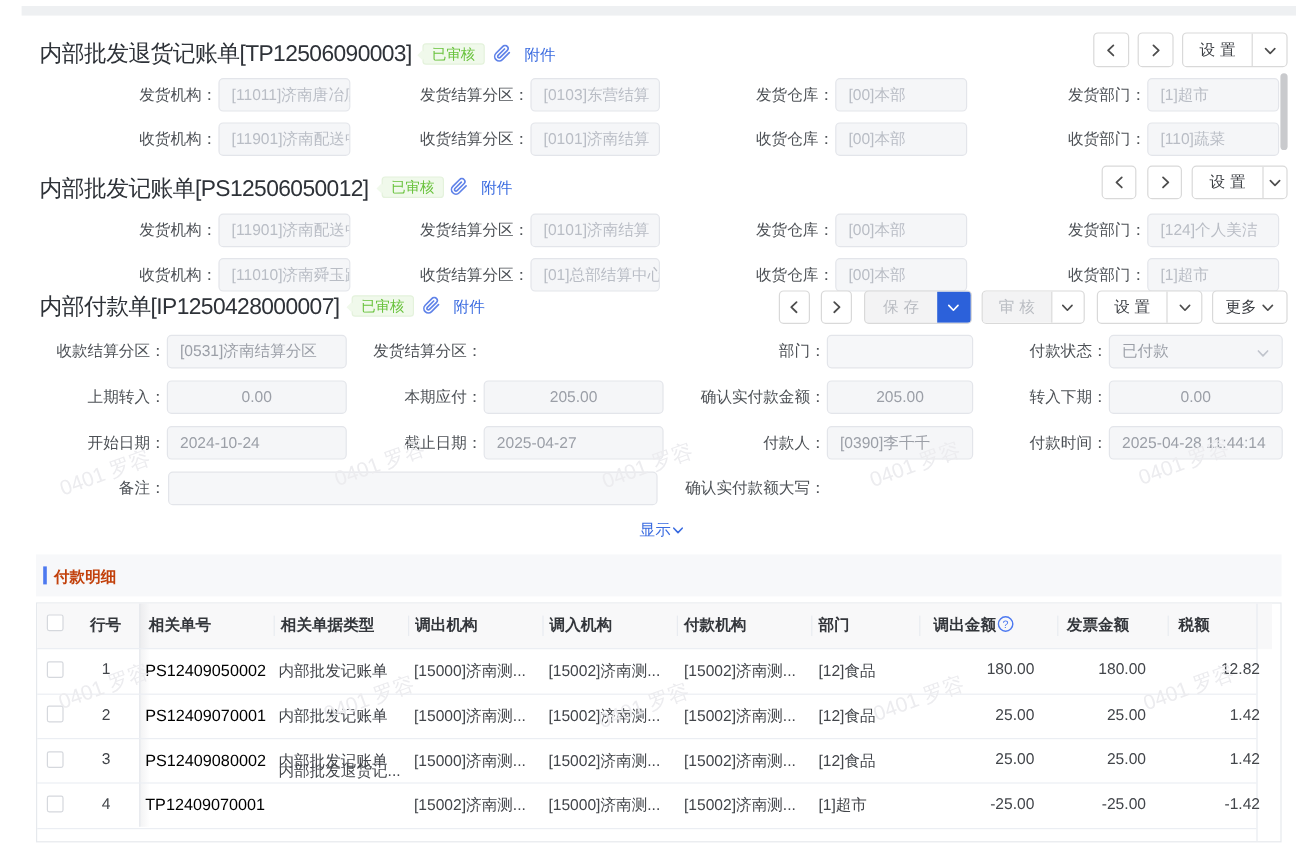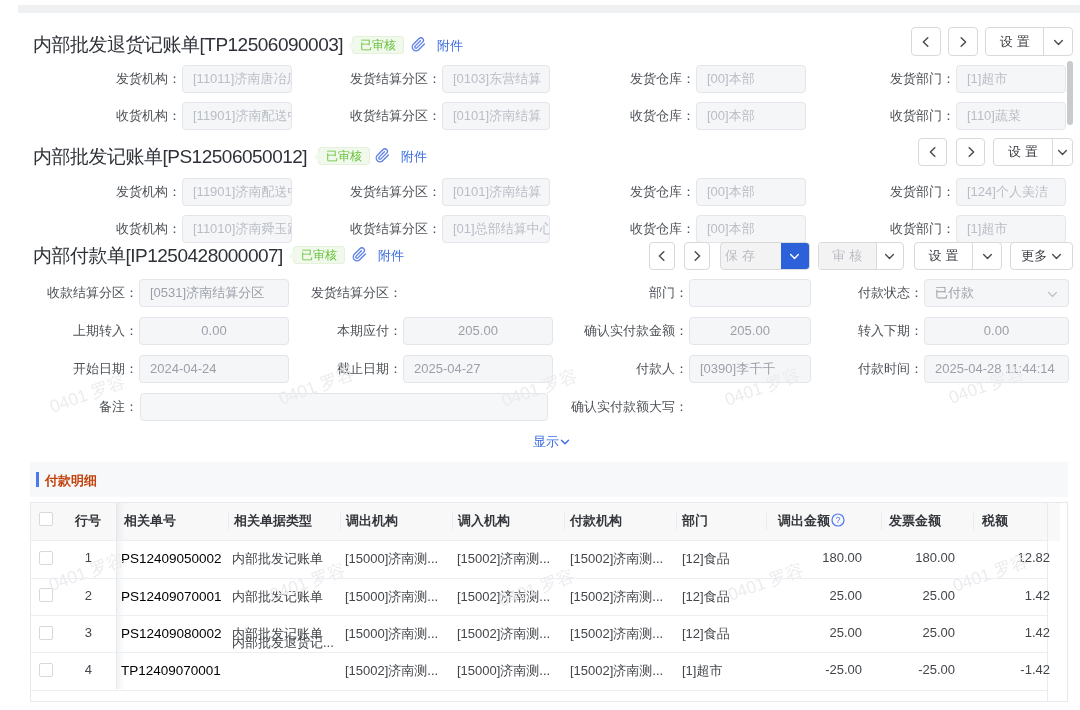--- a/index.html
+++ b/index.html
@@ -158,21 +158,21 @@
       <svg width="12" height="12" viewBox="0 0 12 12" fill="none" stroke="#4d4d4d" stroke-width="1.5" stroke-linecap="round" stroke-linejoin="round">
         <polyline points="7.8,1.8 3.4,6 7.8,10.2"></polyline>
       </svg>
     </div>
   <div class="btn" style="left:684px; top:242px; width:26px; height:28px;">
       <svg width="12" height="12" viewBox="0 0 12 12" fill="none" stroke="#4d4d4d" stroke-width="1.5" stroke-linecap="round" stroke-linejoin="round">
         <polyline points="4.2,1.8 8.6,6 4.2,10.2"></polyline>
       </svg>
     </div>
   <div class="btn dis" style="left:720px; top:242px; width:90px; height:28px; justify-content:flex-start; overflow:hidden;">
-    <span style="width:61px; text-align:left; letter-spacing:4px; text-indent:4px;">保存</span>
+    <span style="width:61px; text-align:center; letter-spacing:4px; text-indent:4px;">保存</span>
     <span style="width:29px; text-align:center; background:#2c61da; color:#fff; height:100%; line-height:26px;"><svg width="11" height="11" viewBox="0 0 12 12" fill="none" stroke="#ffffff" stroke-width="1.5" stroke-linecap="round" stroke-linejoin="round" style="vertical-align:middle;">
           <polyline points="1.8,3.8 6,8.2 10.2,3.8"></polyline>
         </svg></span>
   </div>
   <div class="btn" style="left:818px; top:242px; width:86px; height:28px; justify-content:flex-start; overflow:hidden;">
     <span style="width:58px; text-align:center; letter-spacing:4px; text-indent:4px; background:#f3f3f4; color:#b9bcc2; height:100%; line-height:26px;">审核</span>
     <span style="width:28px; text-align:center; border-left:1px solid #d9d9d9; height:100%; line-height:26px;"><svg width="11" height="11" viewBox="0 0 12 12" fill="none" stroke="#4d4d4d" stroke-width="1.5" stroke-linecap="round" stroke-linejoin="round" style="vertical-align:middle;">
           <polyline points="1.8,3.8 6,8.2 10.2,3.8"></polyline>
         </svg></span>
   </div>
@@ -199,21 +199,21 @@
   <div class="lbl" style="left:5px; width:133px; top:317px;">上期转入：</div>
   <div class="inp dk num" style="left:139px; top:317px; width:150px;">0.00</div>
   <div class="lbl" style="left:285px; width:117px; top:317px;">本期应付：</div>
   <div class="inp dk num" style="left:403px; top:317px; width:150px;">205.00</div>
   <div class="lbl" style="left:565px; width:123px; top:317px;">确认实付款金额：</div>
   <div class="inp dk num" style="left:689px; top:317px; width:122px;">205.00</div>
   <div class="lbl" style="left:795px; width:128px; top:317px;">转入下期：</div>
   <div class="inp dk num" style="left:924px; top:317px; width:145px;">0.00</div>
 
   <div class="lbl" style="left:5px; width:133px; top:355px;">开始日期：</div>
-  <div class="inp dk" style="left:139px; top:355px; width:150px;">2024-04-24</div>
+  <div class="inp dk" style="left:139px; top:355px; width:150px;">2024-10-24</div>
   <div class="lbl" style="left:285px; width:117px; top:355px;">截止日期：</div>
   <div class="inp dk" style="left:403px; top:355px; width:150px;">2025-04-27</div>
   <div class="lbl" style="left:565px; width:123px; top:355px;">付款人：</div>
   <div class="inp dk" style="left:689px; top:355px; width:122px;">[0390]李千千</div>
   <div class="lbl" style="left:795px; width:128px; top:355px;">付款时间：</div>
   <div class="inp dk" style="left:924px; top:355px; width:145px;">2025-04-28 11:44:14</div>
 
   <div class="lbl" style="left:5px; width:133px; top:393px;">备注：</div>
   <div class="inp white" style="left:140px; top:393px; width:408px;"></div>
   <div class="lbl" style="left:571px; width:117px; top:393px;">确认实付款额大写：</div>

